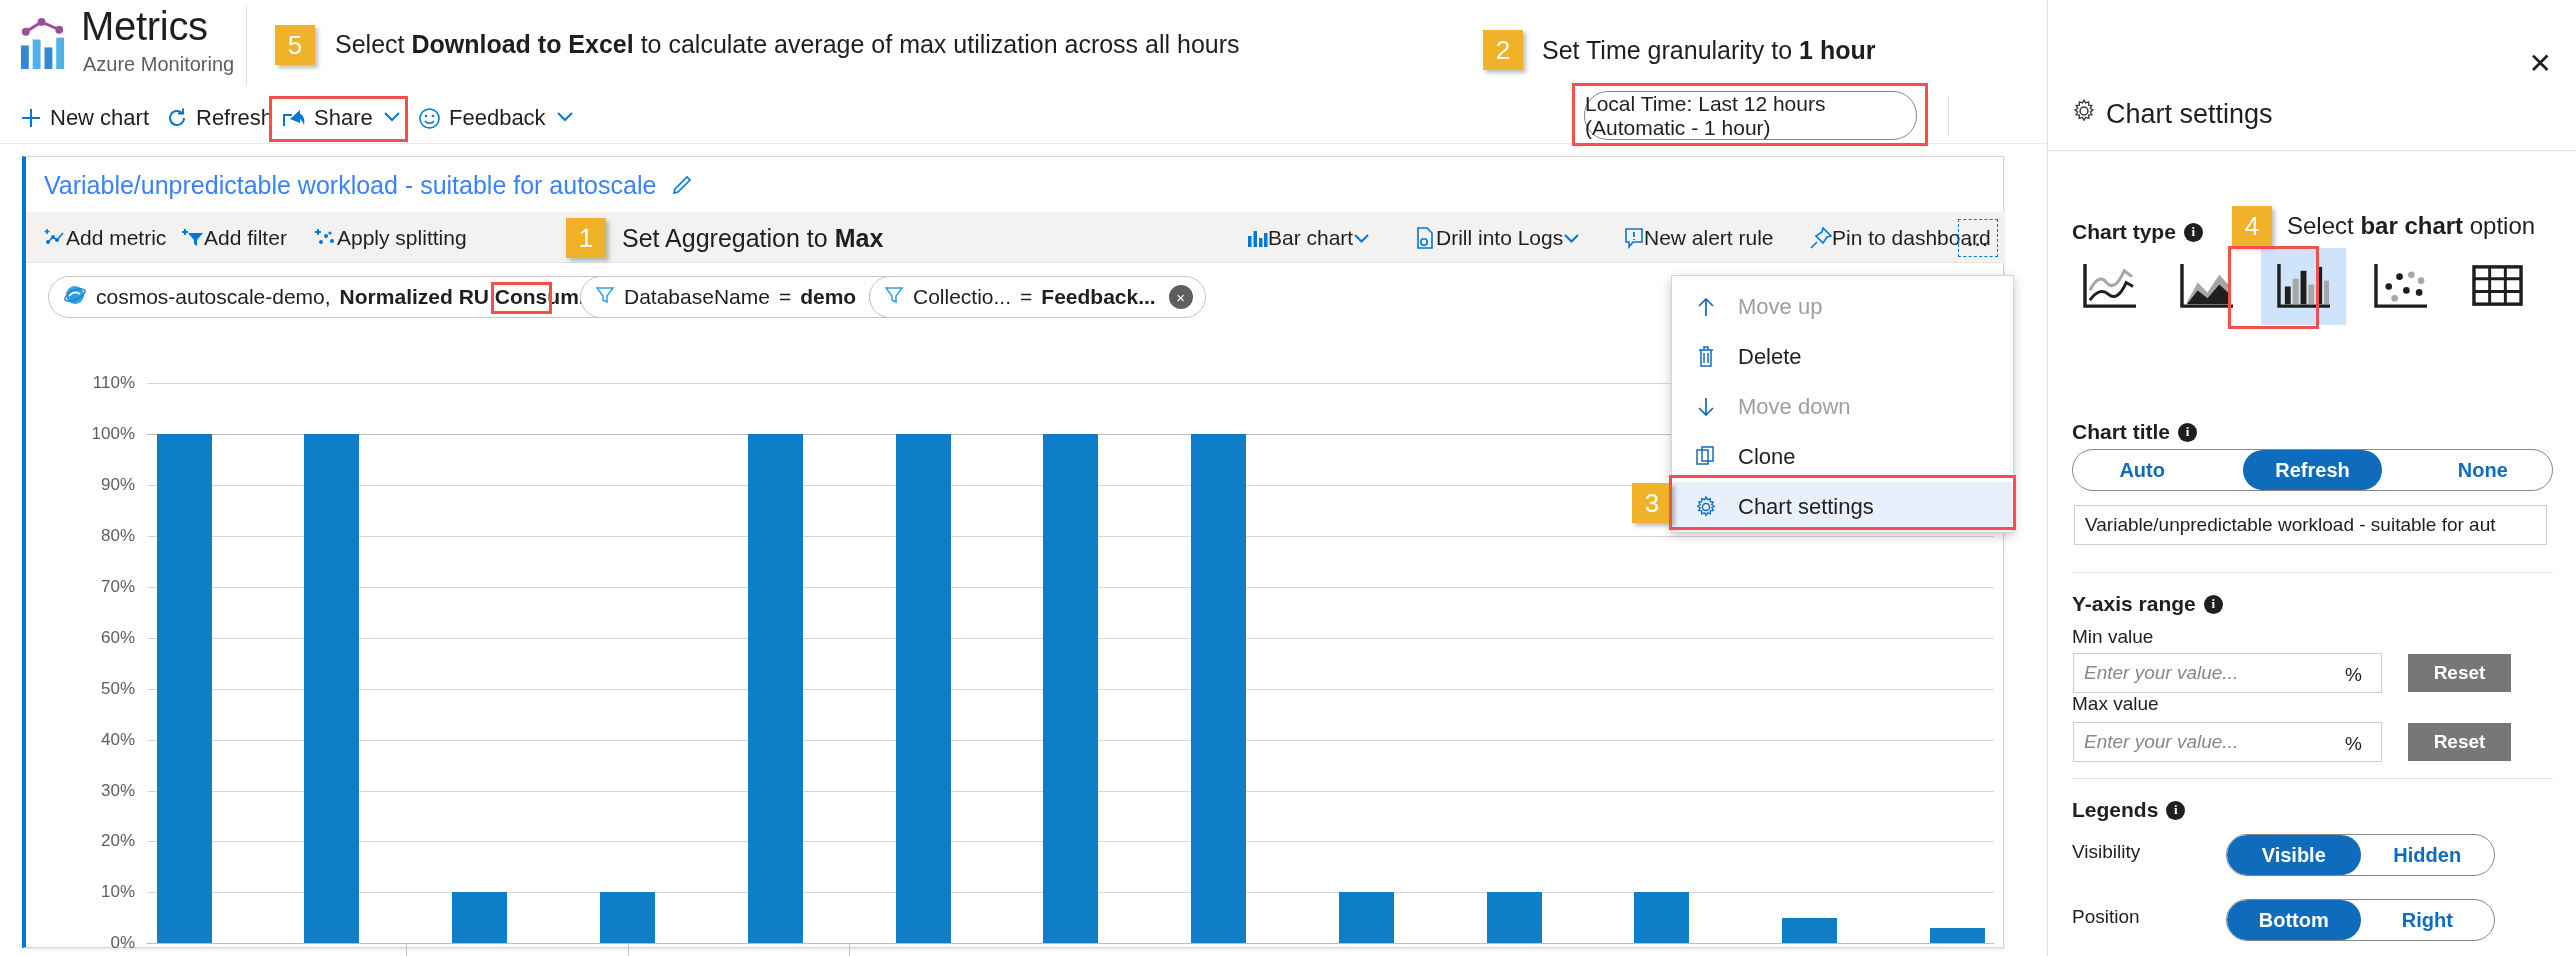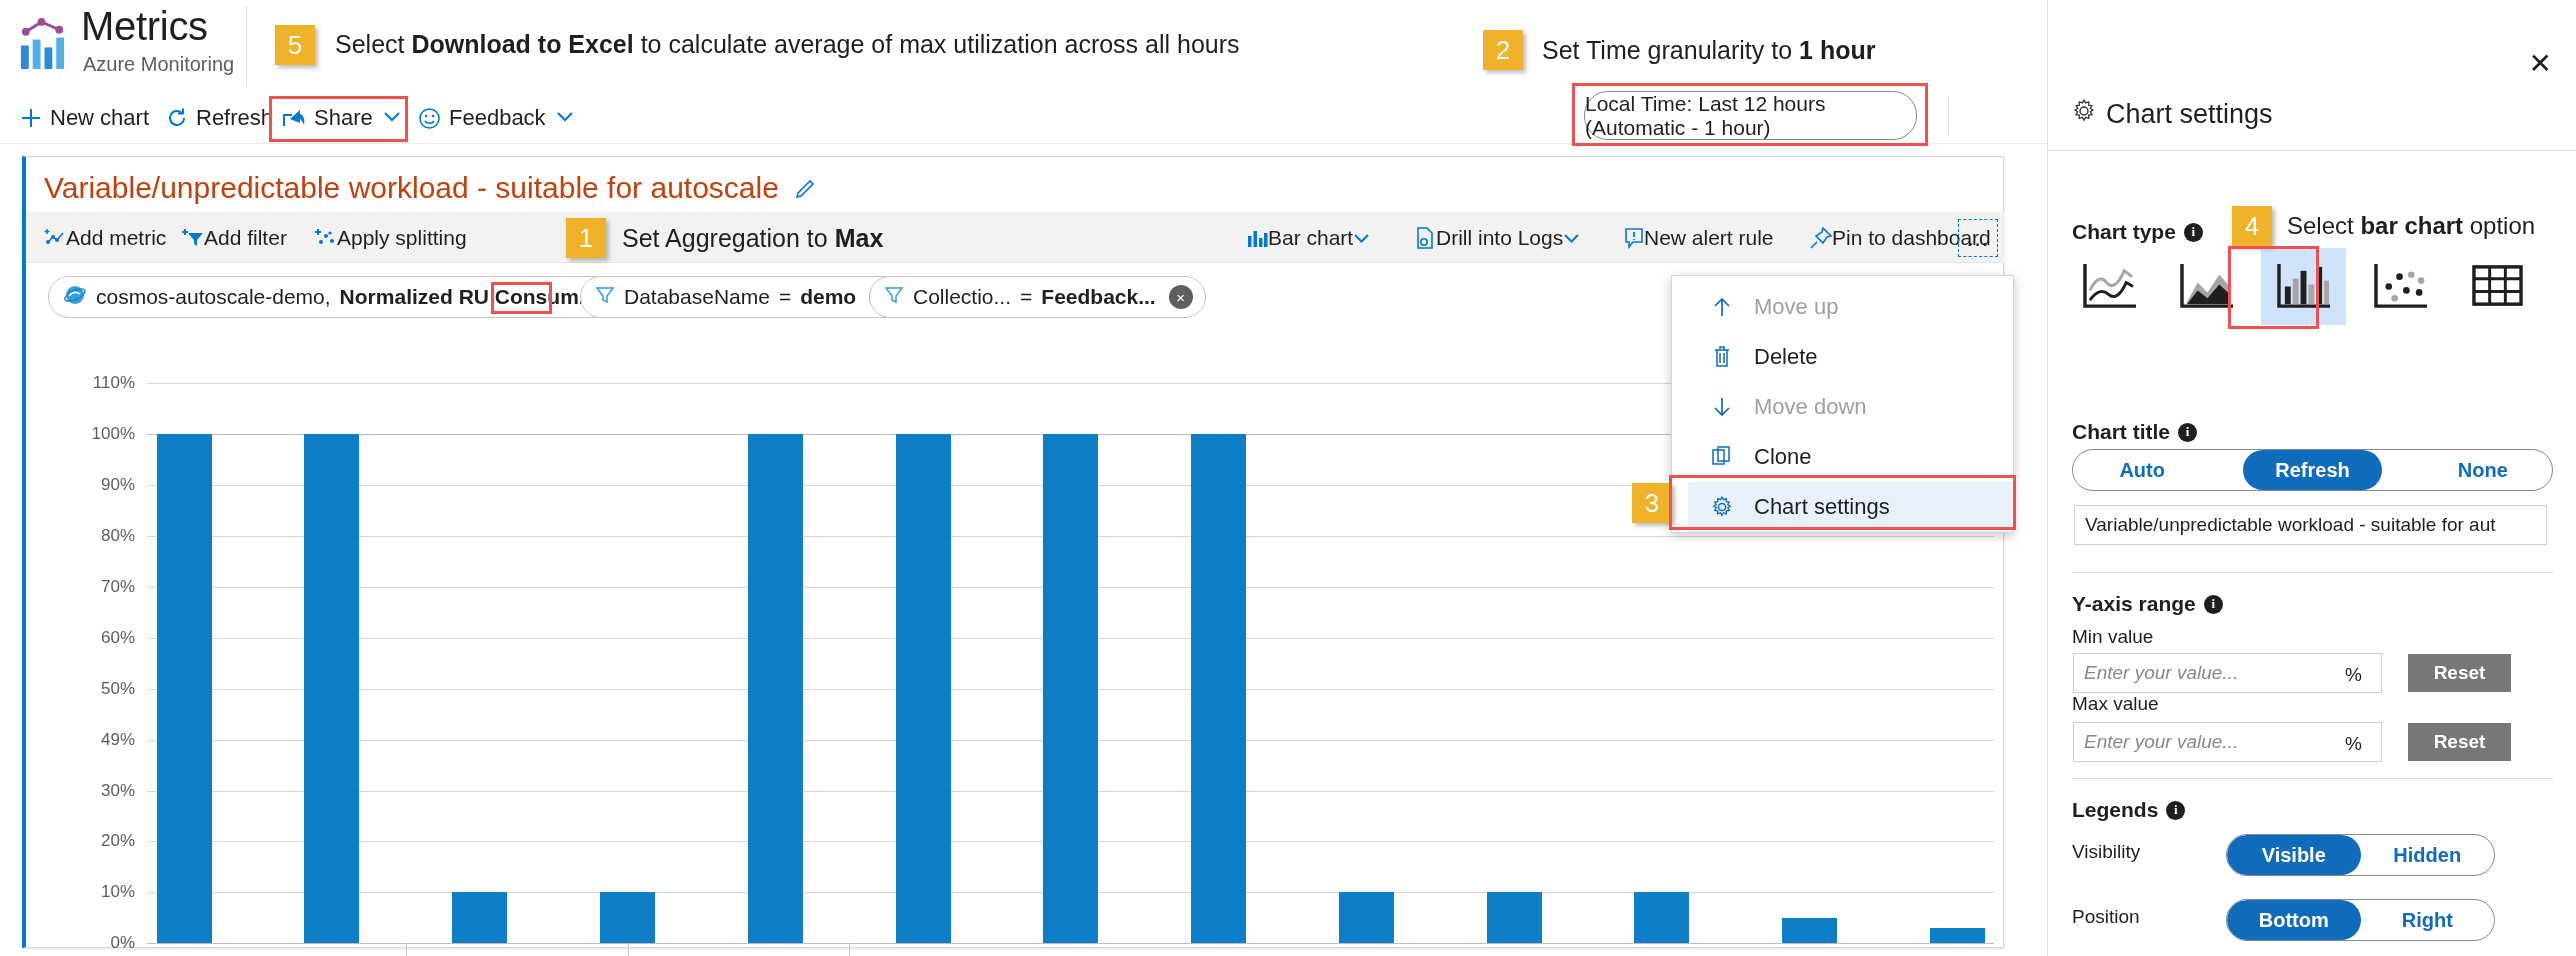--- a/index.html
+++ b/index.html
@@ -85,21 +85,21 @@
 
   
   #chartcard {
     position:absolute; left:22px; top:156px; width:1982px; height:792px;
     background:#fff; border:1px solid #d6d6d6;
     border-left:4px solid #0078d4;
     box-shadow: 0 1px 3px rgba(0,0,0,0.12);
   }
   #chart-title {
     position:absolute; left:18px; top:14px;
-    font-size:30px; color:#c2410c; display:flex; align-items:center; gap:16px;
+    font-size:25px; color:#3b82f6; display:flex; align-items:center; gap:16px;
   }
   #chart-toolbar {
     position:absolute; left:0; top:55px; width:1978px; height:51px;
     background:#f3f2f1; border-bottom:1px solid #e5e5e5;
   }
   .tb {
     position:absolute; top:10px; height:32px;
     display:flex; align-items:center; gap:0;
     font-size:21px; color:#201f1e; white-space:nowrap; cursor:pointer;
   }
@@ -135,21 +135,21 @@
     position:absolute; left:71px; top:0; width:1847px; height:560px;
   }
   .gridline { position:absolute; left:0; width:100%; height:1px; background:#d8d8d8; }
   .bar { position:absolute; bottom:0; background:#0f7ec8; }
   .xtick { position:absolute; bottom:-14px; width:1px; height:13px; background:#c8c6c4; }
 
   
   #ctxmenu {
     position:absolute; left:1671px; top:275px; width:343px; background:#fff;
     border:1px solid #d6d6d6; box-shadow: 0 3px 10px rgba(0,0,0,0.22);
-    padding:6px 0 0 16px;
+    padding:6px 0 0 0;
   }
   .mi {
     height:50px; display:flex; align-items:center; gap:18px; padding:0 16px 0 20px;
     font-size:22px; color:#201f1e; cursor:pointer;
   }
   .mi.disabled { color:#a19f9d; }
   .mi .ico { color:#0078d4; width:28px; display:flex; justify-content:center; }
   .mi.disabled .ico { color:#0f6cbd; }
   .mi.selected { background:#e8f1fb; }
 
@@ -451,21 +451,21 @@
       <span class="xbtn">×</span>
     </div>
   </div>
 
   <div id="plot">
     <div id="yaxis">
         <div class="ylabel" style="top: 560px; left: 0px;">0%</div>
         <div class="ylabel" style="top: 509px; left: 0px;">10%</div>
         <div class="ylabel" style="top: 458px; left: 0px;">20%</div>
         <div class="ylabel" style="top: 408px; left: 0px;">30%</div>
-        <div class="ylabel" style="top: 357px; left: 0px;">49%</div>
+        <div class="ylabel" style="top: 357px; left: 0px;">40%</div>
         <div class="ylabel" style="top: 306px; left: 0px;">50%</div>
         <div class="ylabel" style="top: 255px; left: 0px;">60%</div>
         <div class="ylabel" style="top: 204px; left: 0px;">70%</div>
         <div class="ylabel" style="top: 153px; left: 0px;">80%</div>
         <div class="ylabel" style="top: 102px; left: 0px;">90%</div>
         <div class="ylabel" style="top: 51px; left: 0px; text-align: right;">100%</div>
         <div class="ylabel" style="top: 0px; left: 0px;">110%</div>
       </div>
     <div id="gridarea">
         <div class="gridline" style="top: 560px; background: rgb(189, 189, 189);"></div>

